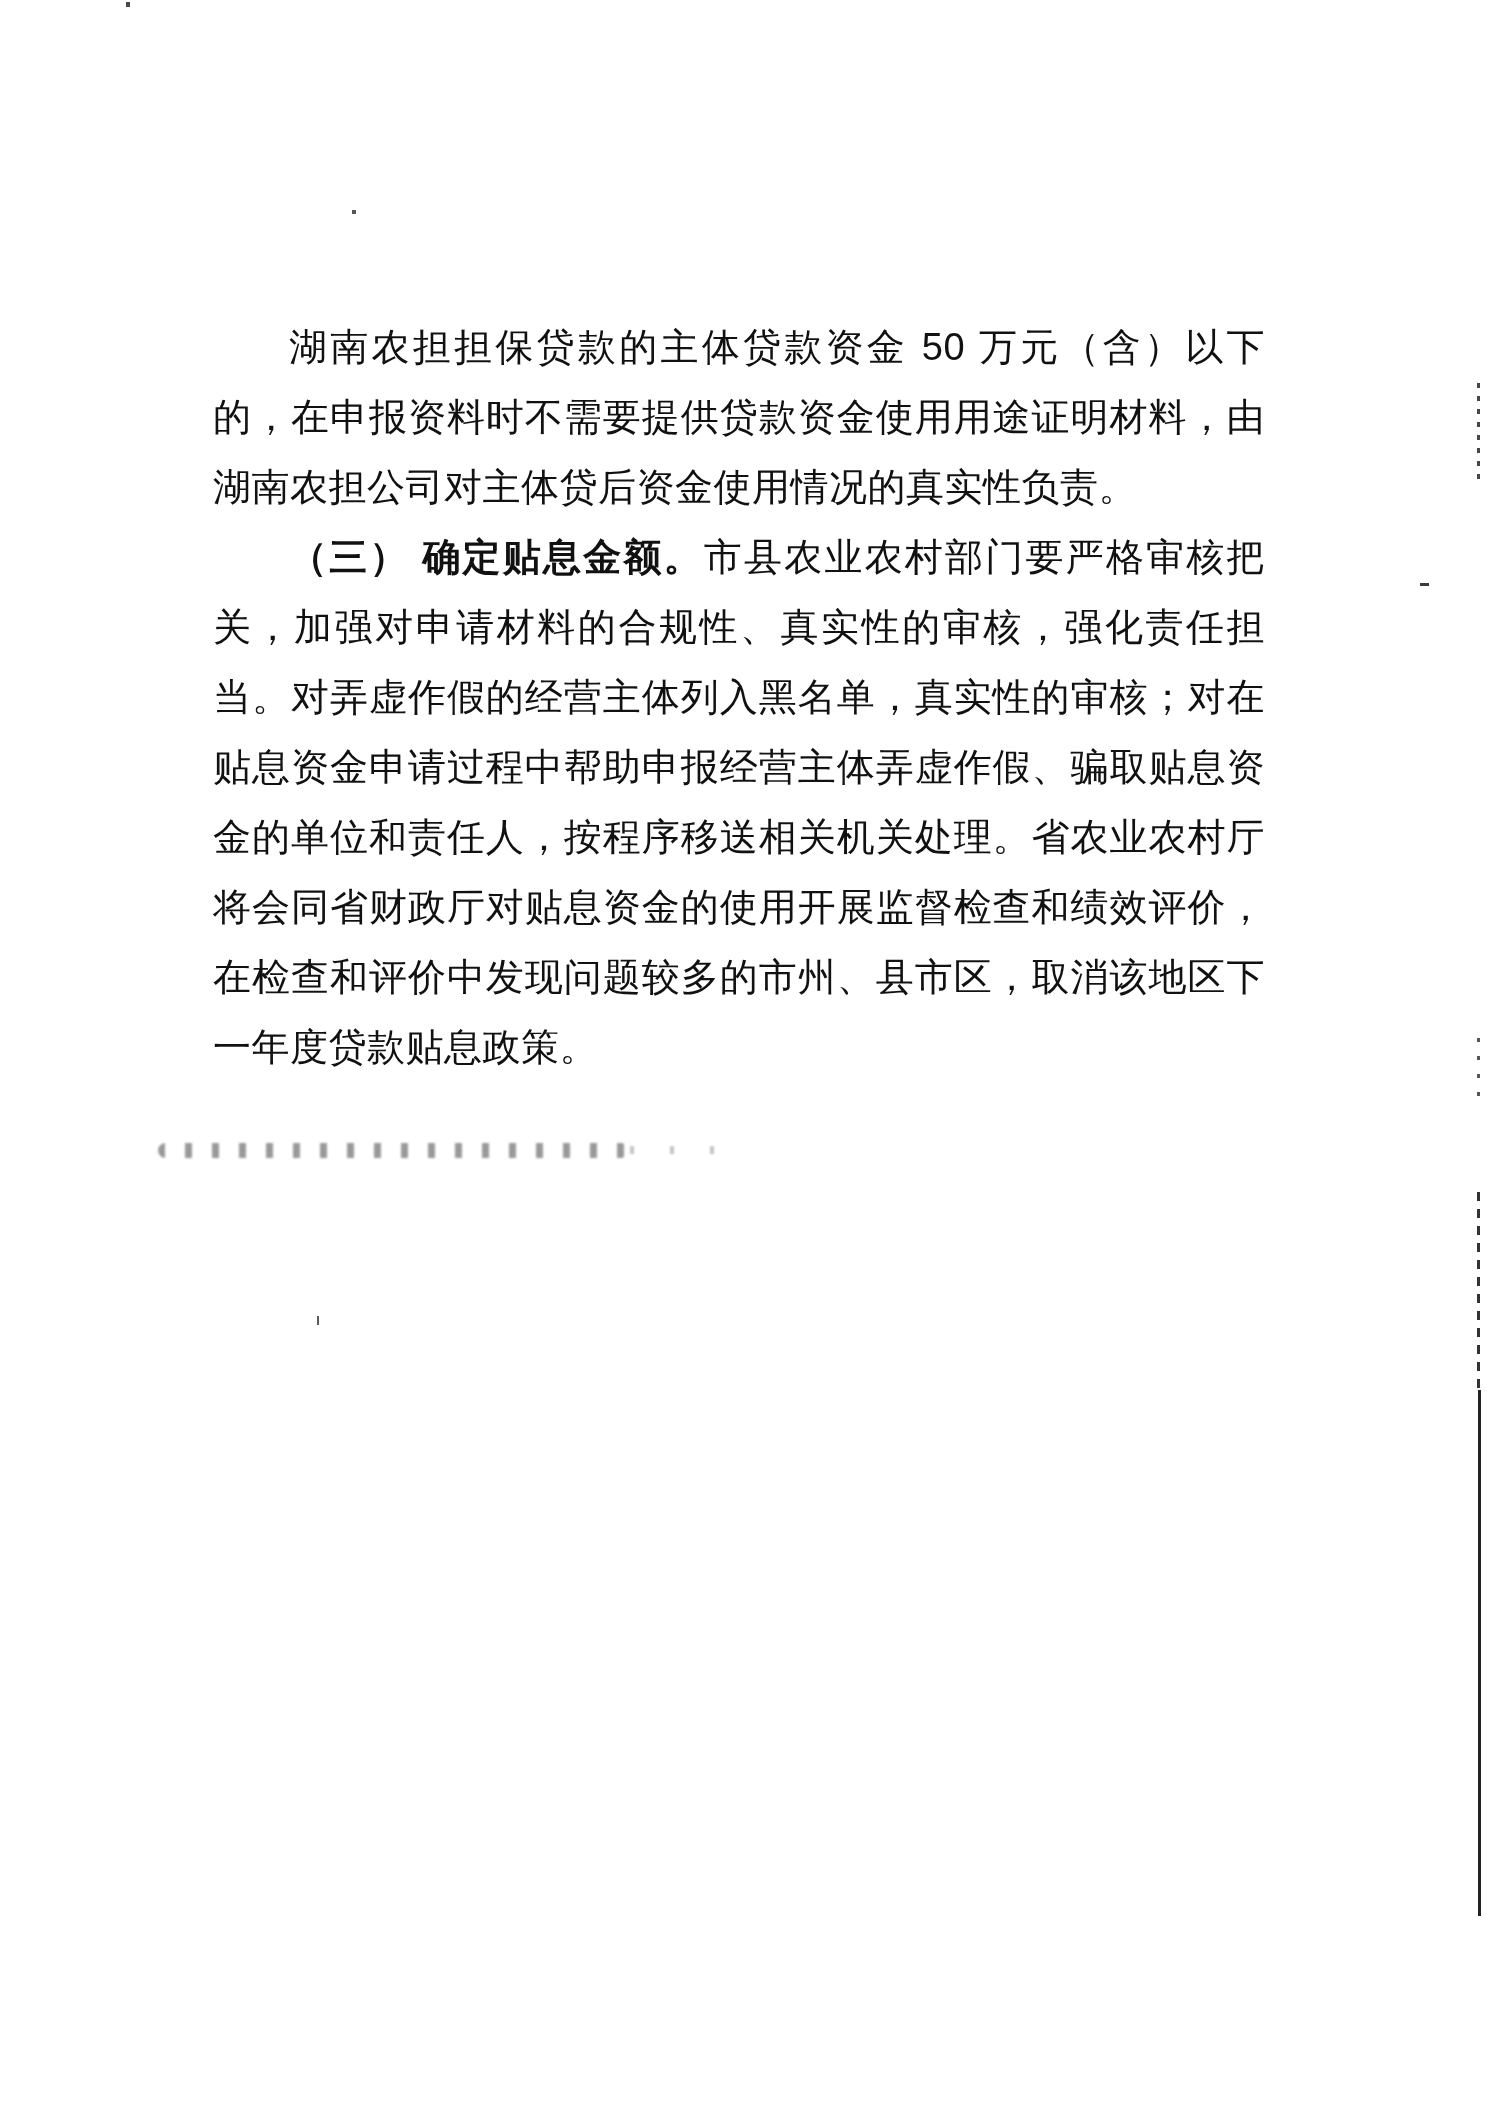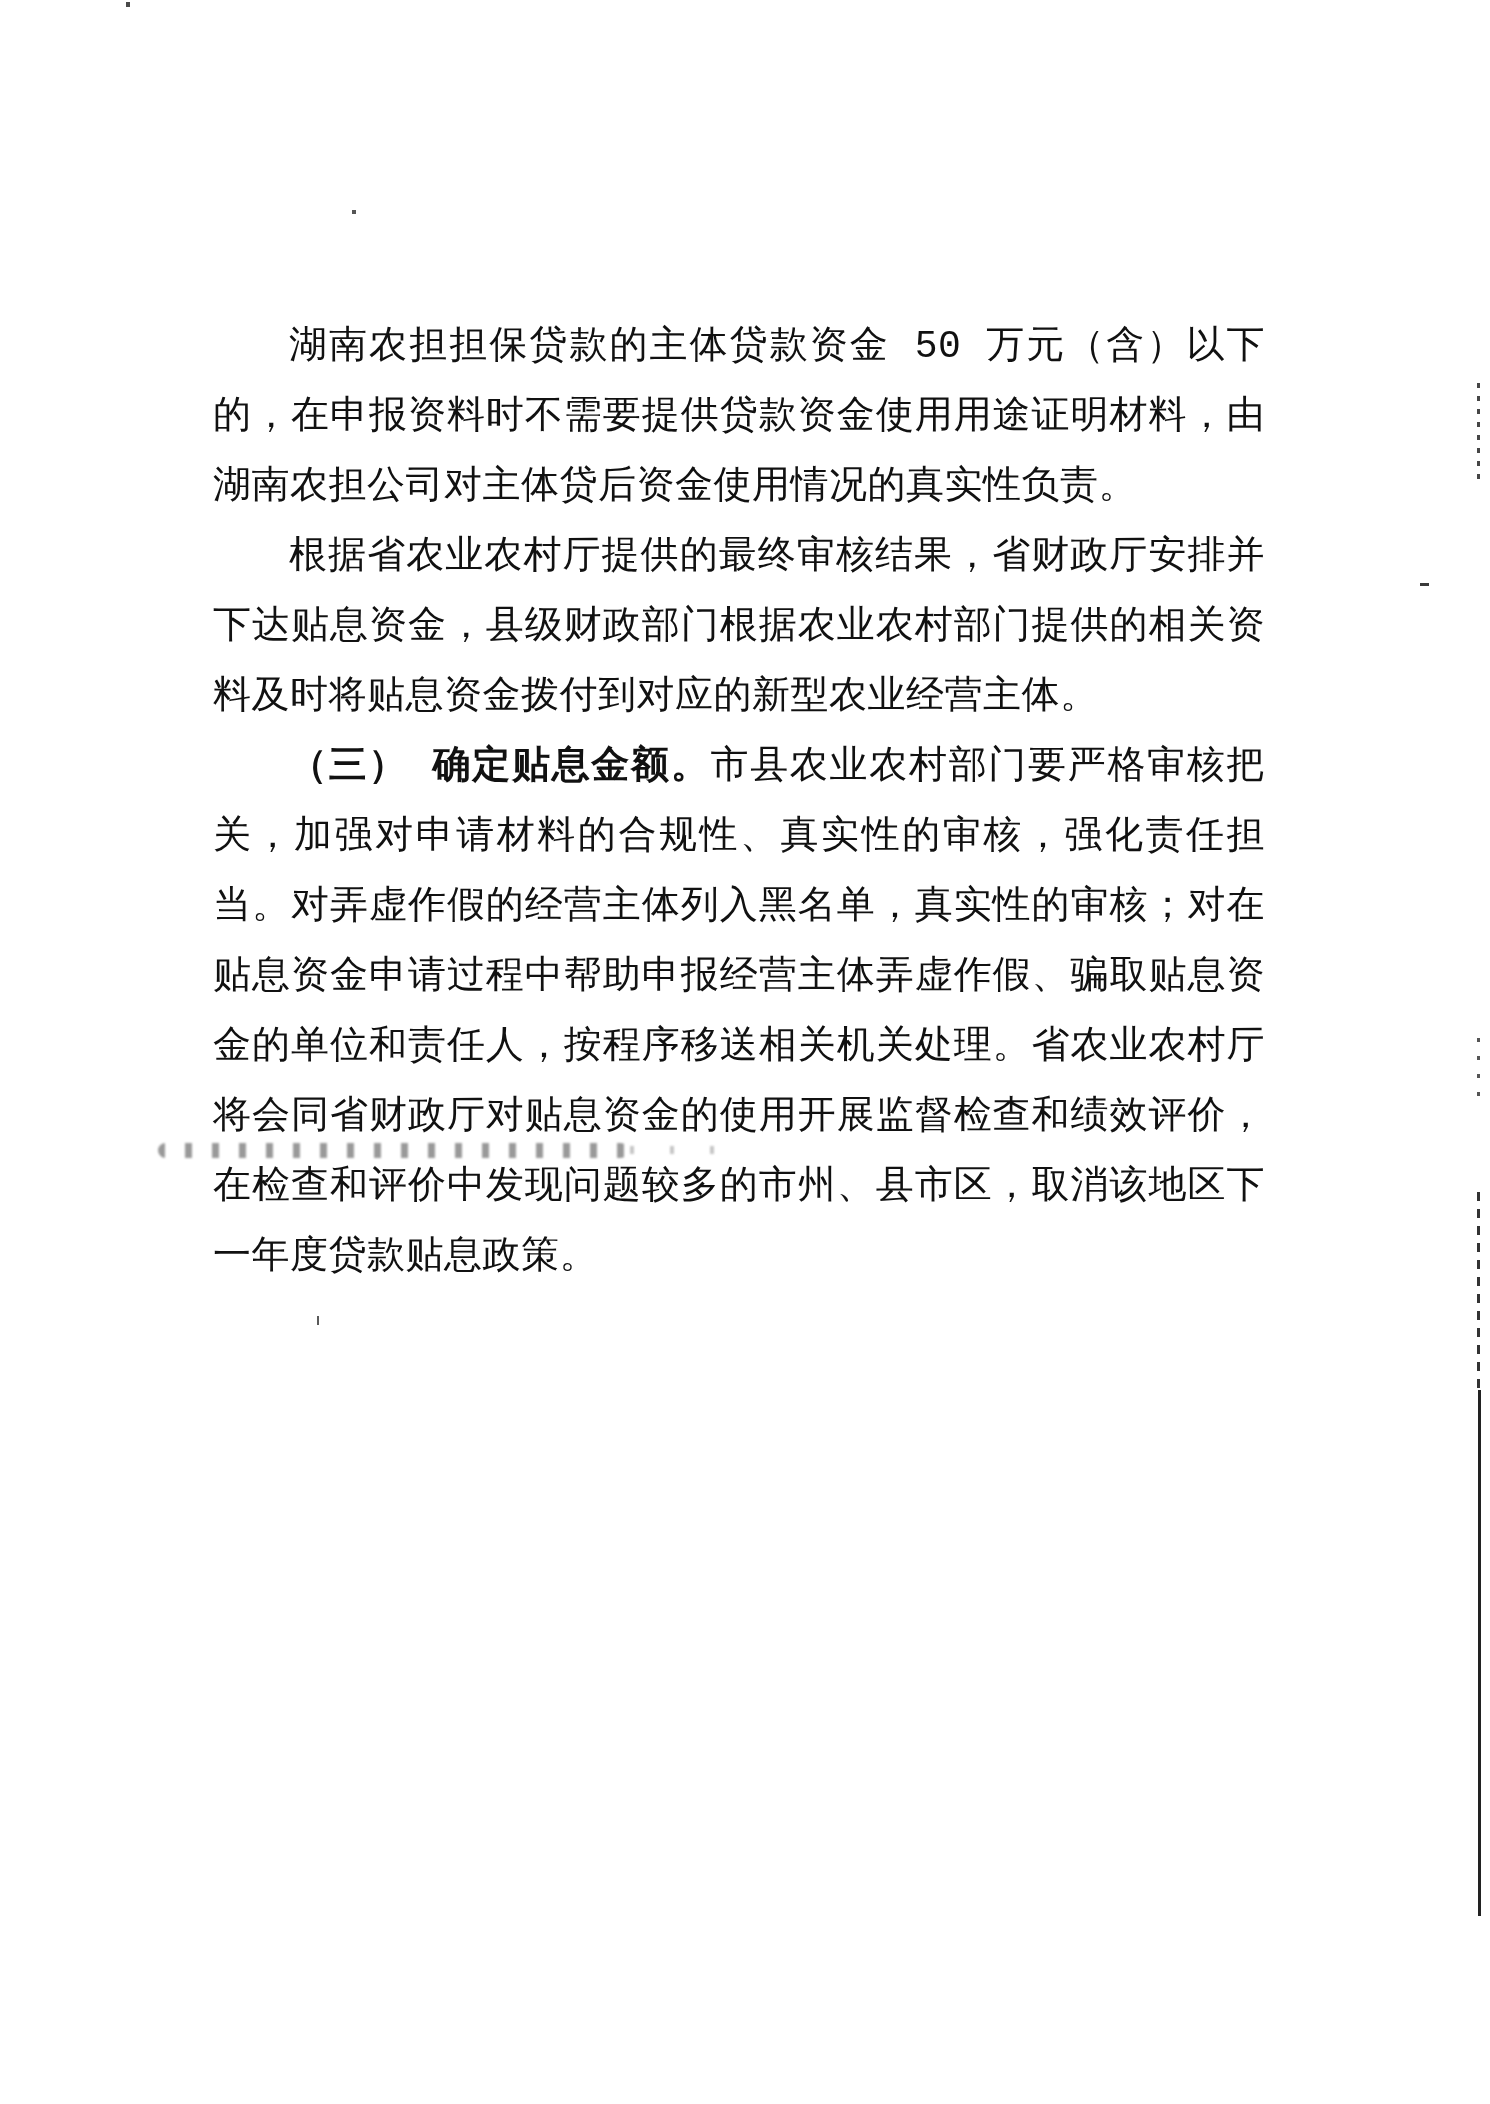--- a/index.html
+++ b/index.html
@@ -6,21 +6,21 @@
     margin: 0;
     padding: 0;
     background: #ffffff;
   }
   .page {
     position: relative;
     width: 1490px;
     height: 1916px;
     background: #ffffff;
     overflow: hidden;
-    font-family: Liberation Mono, monospace;
+    font-family: Liberation Sans, sans-serif;
   }
   .text-block {
     position: absolute;
     left: 213px;
     top: 312px;
     width: 1052px;
     font-size: 38px;
     line-height: 70px;
     color: #161616;
     text-align: justify;
@@ -88,21 +88,20 @@
 </style>
 </head>
 <body>
 
 <div class="page">
 
   <div class="text-block">
 
     <p class="para"><b class="lead"></b><span>湖南农担担保贷款的主体贷款资金 50 万元（含）以下的，在申报资料时不需要提供贷款资金使用用途证明材料，由湖南农担公司对主体贷后资金使用情况的真实性负责。</span></p>
 
-    <p class="para"><b class="lead"></b><span>根据省农业农村厅提供的最终审核结果，省财政厅安排并下达贴息资金，县级财政部门根据农业农村部门提供的相关资料及时将贴息资金拨付到对应的新型农业经营主体。</span></p>
 
 
 
 
     <p class="para"><b class="lead">（三） 确定贴息金额。</b><span>市县农业农村部门要严格审核把关，加强对申请材料的合规性、真实性的审核，强化责任担当。对弄虚作假的经营主体列入黑名单，真实性的审核；对在贴息资金申请过程中帮助申报经营主体弄虚作假、骗取贴息资金的单位和责任人，按程序移送相关机关处理。省农业农村厅将会同省财政厅对贴息资金的使用开展监督检查和绩效评价，在检查和评价中发现问题较多的市州、县市区，取消该地区下一年度贷款贴息政策。</span></p>
 
   </div>
 
   <div class="artifact noise-dot-1"></div>
   <div class="artifact noise-dot-2"></div>

